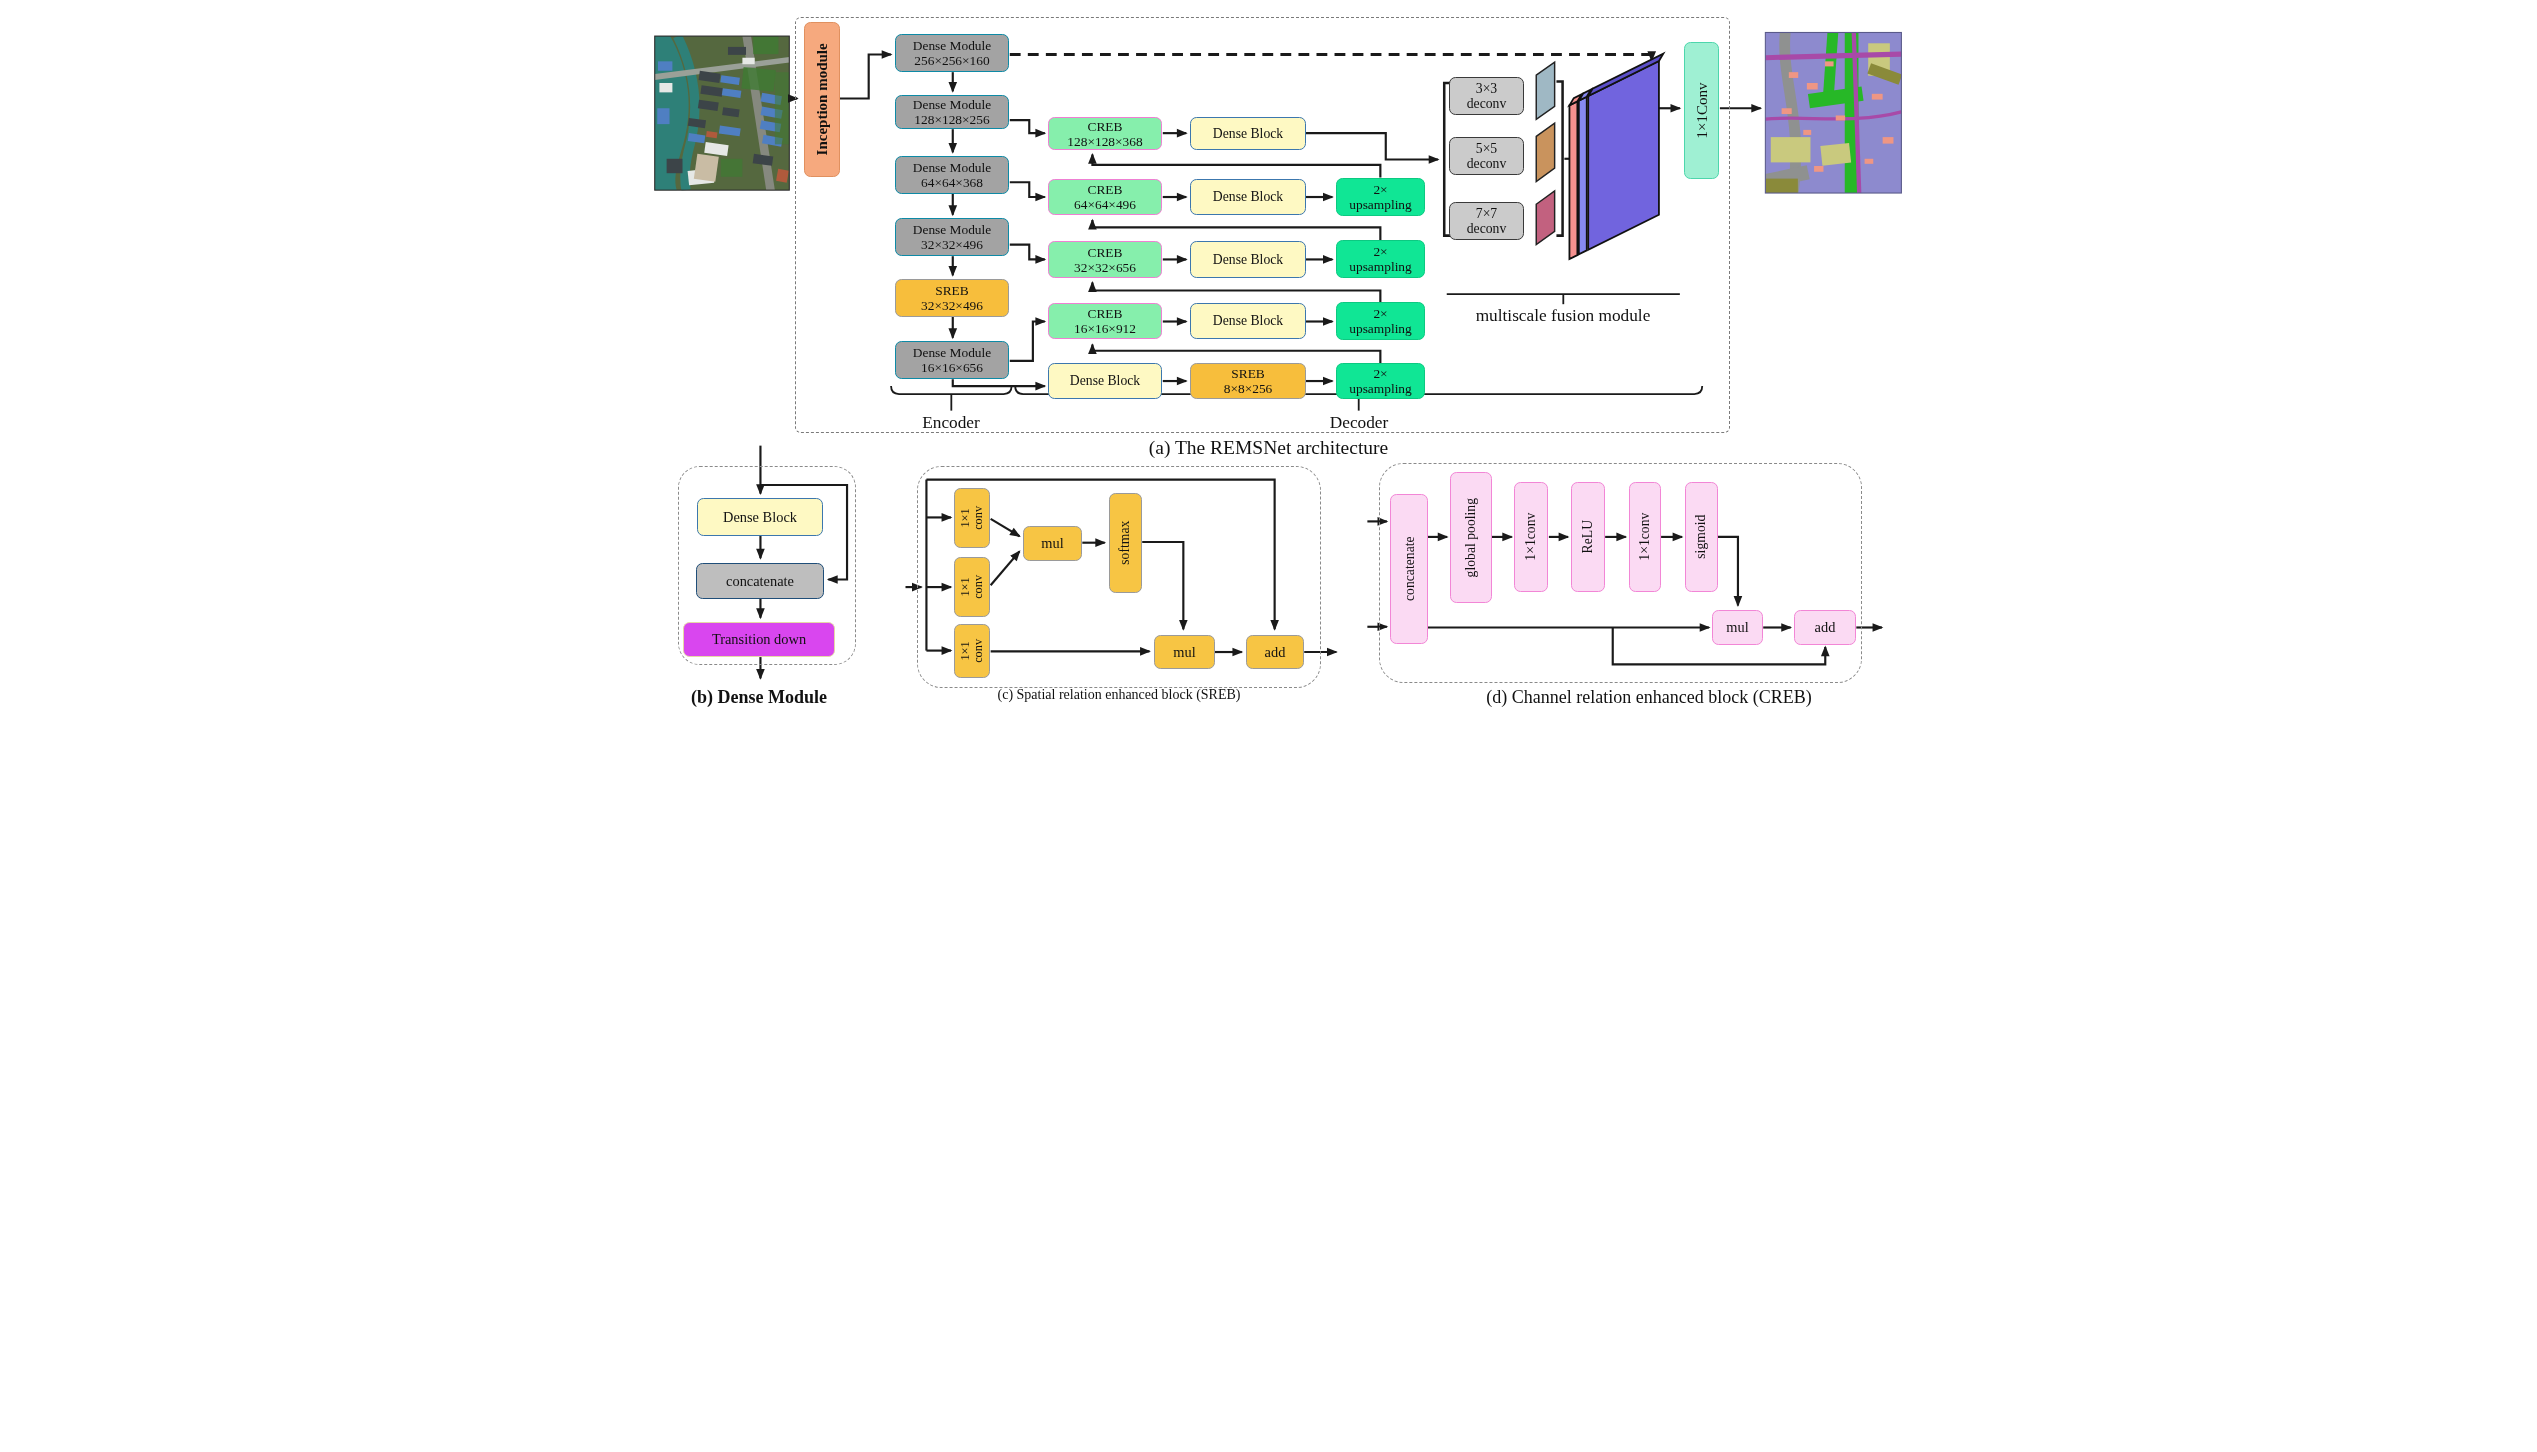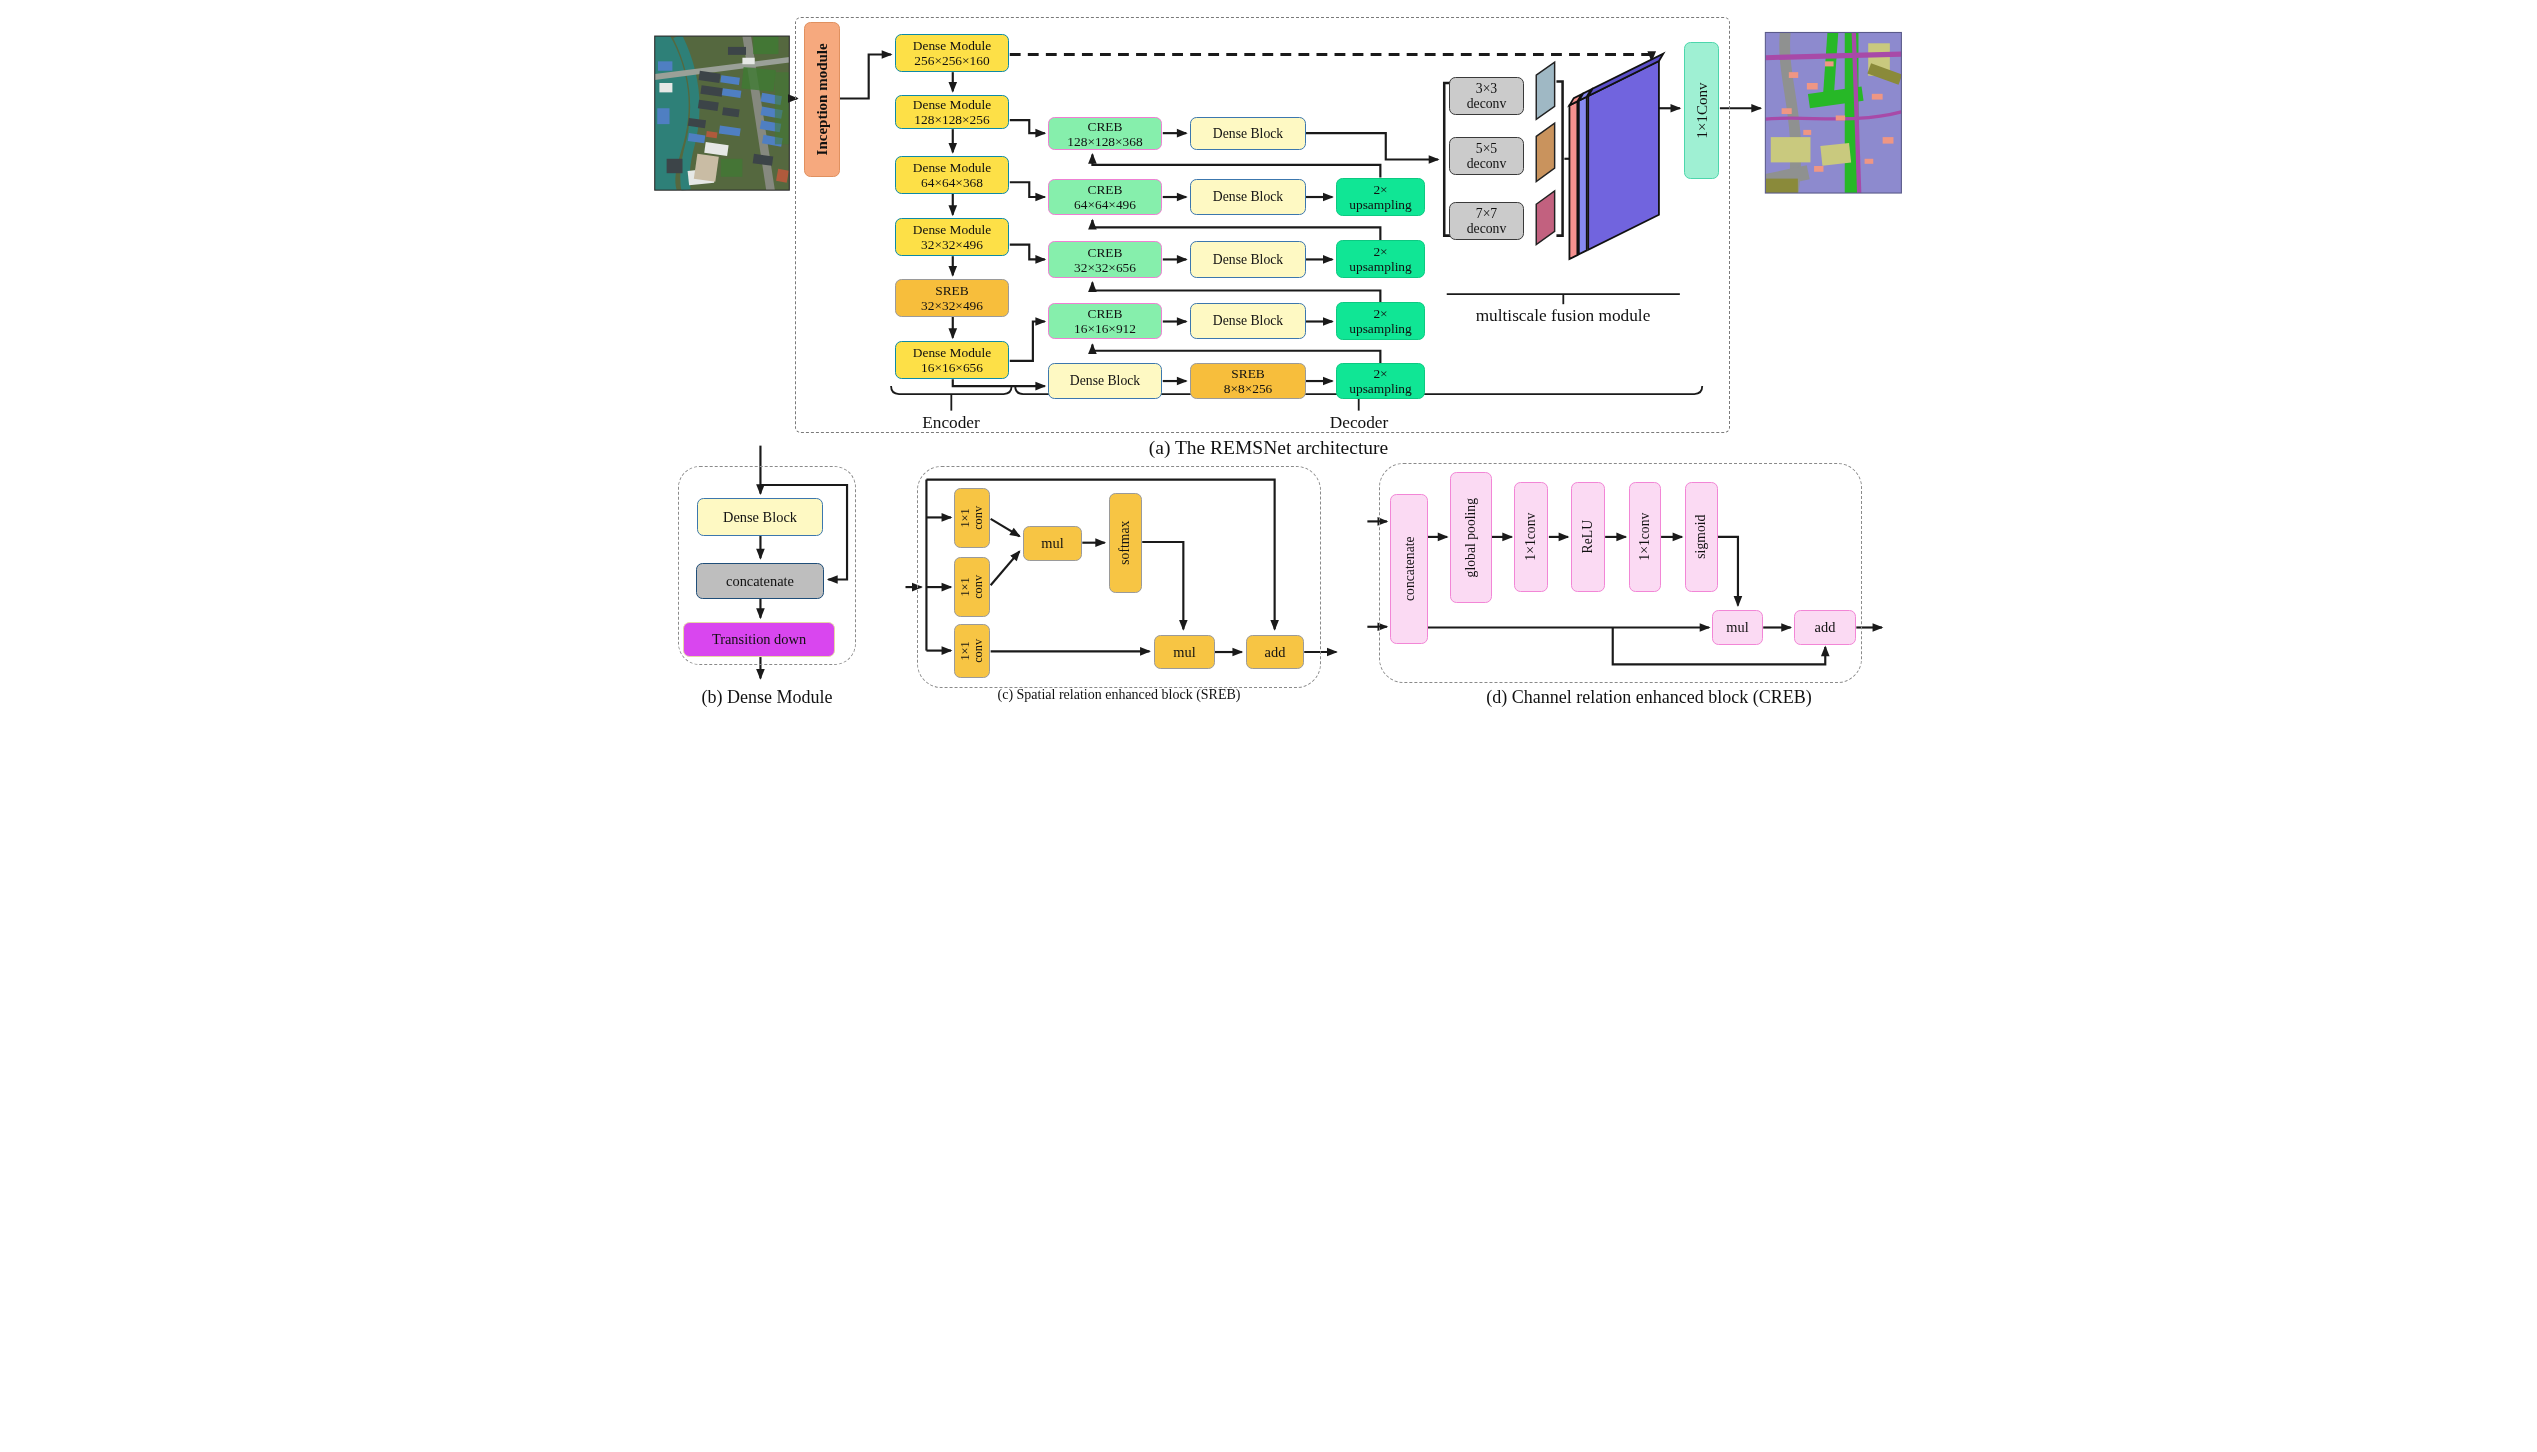--- a/index.html
+++ b/index.html
@@ -6,21 +6,21 @@
   #fig{position:relative;width:1269px;height:726px;margin:0 auto;background:#fff;
        font-family:"Liberation Serif","DejaVu Serif",serif;color:#111;}
   #wires{position:absolute;left:0;top:0;width:1269px;height:726px;}
   .box{position:absolute;display:flex;align-items:center;justify-content:center;
        text-align:center;line-height:1.12;border-radius:6.5px;box-sizing:border-box;}
   .v span{display:block;transform:rotate(-90deg);white-space:nowrap;}
   .v .two i{display:block;font-style:normal;text-align:center;line-height:1.05;}
   .dash{position:absolute;border:1.4px dashed #8a8a8a;box-sizing:border-box;background:transparent;}
   .cap{position:absolute;text-align:center;white-space:nowrap;}
   
-  .teal  {background:#fde047;border:0.7px solid #0d8aa6;}
+  .teal  {background:#a3a3a3;border:0.7px solid #0d8aa6;}
   .pink  {background:#86efac;border:1.4px solid #ef7fd3;font-family:Liberation Serif, serif;}
   .blue  {background:#fef9c3;border:1.4px solid #3c77ae;}
   .green {background:#10e695;border:0.7px solid #0cc981;}
   .gold  {background:#f7be3c;border:1.4px solid #9a9a9a;}
   .gray  {background:#cbcbcb;border:1.4px solid #3a3a3a;}
   .mint  {background:#9ff0d3;border:1.4px solid #4dd6ac;}
   .orange{background:#f6a97e;border:0.7px solid #e0905f;}
   .paleyellow{background:#d946ef;border:1.4px solid #e5d9a6;}
   .concgray{background:#bebebe;border:1.4px solid #1f4e79;}
   .goldc {background:#f7c544;border:1.4px solid #9a9a9a;}
@@ -379,21 +379,21 @@
 
   <div class="box blue" style="left:63px;top:498px;width:126px;height:38px;font-size:14.4px;">
     <span>Dense Block</span>
     </div>
   <div class="box concgray" style="left:62px;top:563px;width:128px;height:36px;font-size:14.4px;">
     <span>concatenate</span>
     </div>
   <div class="box paleyellow" style="left:49px;top:622px;width:152px;height:35px;font-size:14.4px;">
     <span>Transition down</span>
     </div>
-  <div class="cap" style="left:32px;top:687px;width:202px;font-size:18px;">(b) Dense Module</div>
+  <div class="cap" style="left:24px;top:687px;width:202px;font-size:18px;font-weight:bold;">(b) Dense Module</div>
 
   <div class="box goldc v" style="left:320px;top:488px;width:36px;height:60px;font-size:12.3px;">
     <span class="two">
         <i>1×1</i>
         <i>conv</i>
       </span>
     </div>
   <div class="box goldc v" style="left:320px;top:557px;width:36px;height:60px;font-size:12.3px;">
     <span class="two">
         <i>1×1</i>

